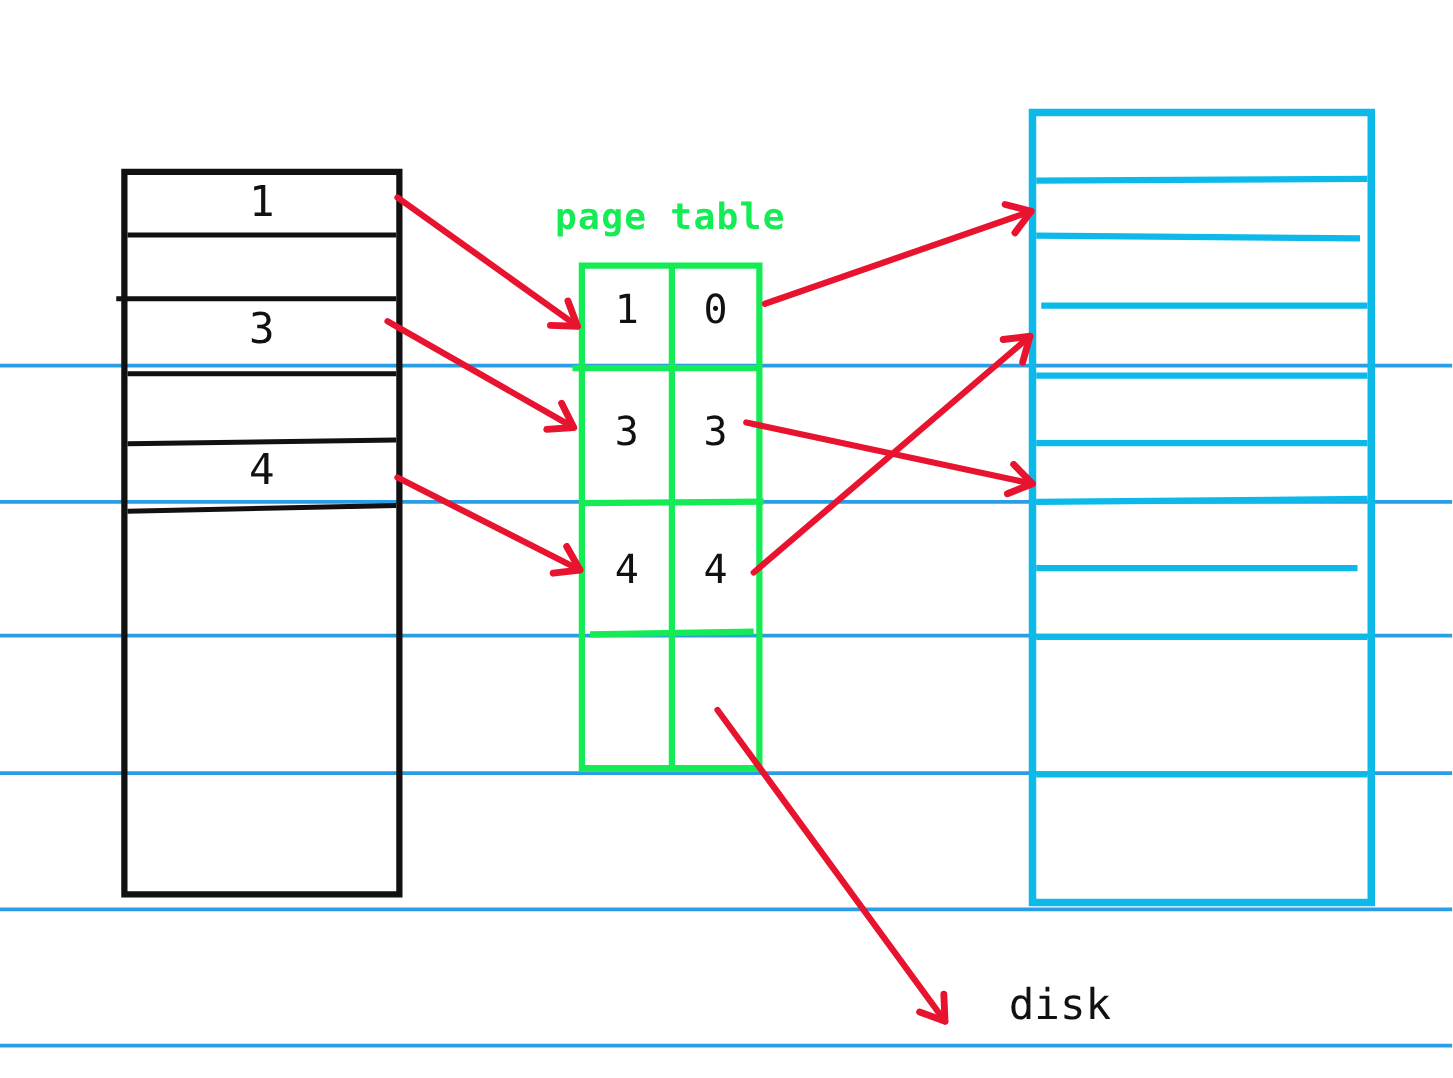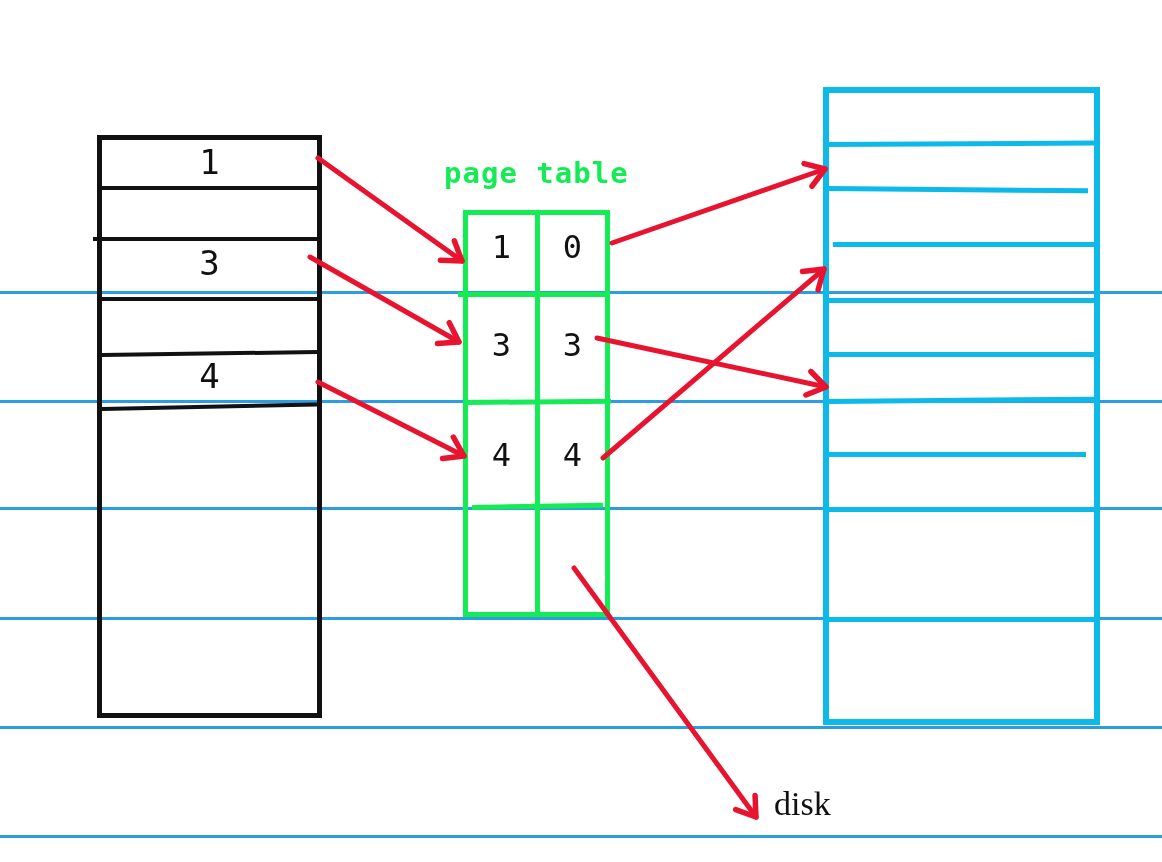--- a/index.html
+++ b/index.html
@@ -61,22 +61,22 @@
   .pline{
     position:absolute;left:0;right:0;height:5px;
     background:var(--marker-cyan);transform-origin:left center;
   }
   
   .arrow-layer{
     position:absolute;left:0;top:0;width:1162px;height:862px;
     z-index:3;pointer-events:none;
   }
   .disk-label{
-    position:absolute;left:774px;top:787px;z-index:2;
-    font-size:34px;line-height:34px;color:var(--ink-black);font-family:Liberation Serif, serif;
+    position:absolute;left:807px;top:787px;z-index:2;
+    font-size:34px;line-height:34px;color:var(--ink-black);
   }
 </style>
 </head>
 <body>
 
 <div class="canvas">
 
   <div id="rules">
       <div class="rule" style="top: 291px;"></div>
       <div class="rule" style="top: 400px;"></div>

